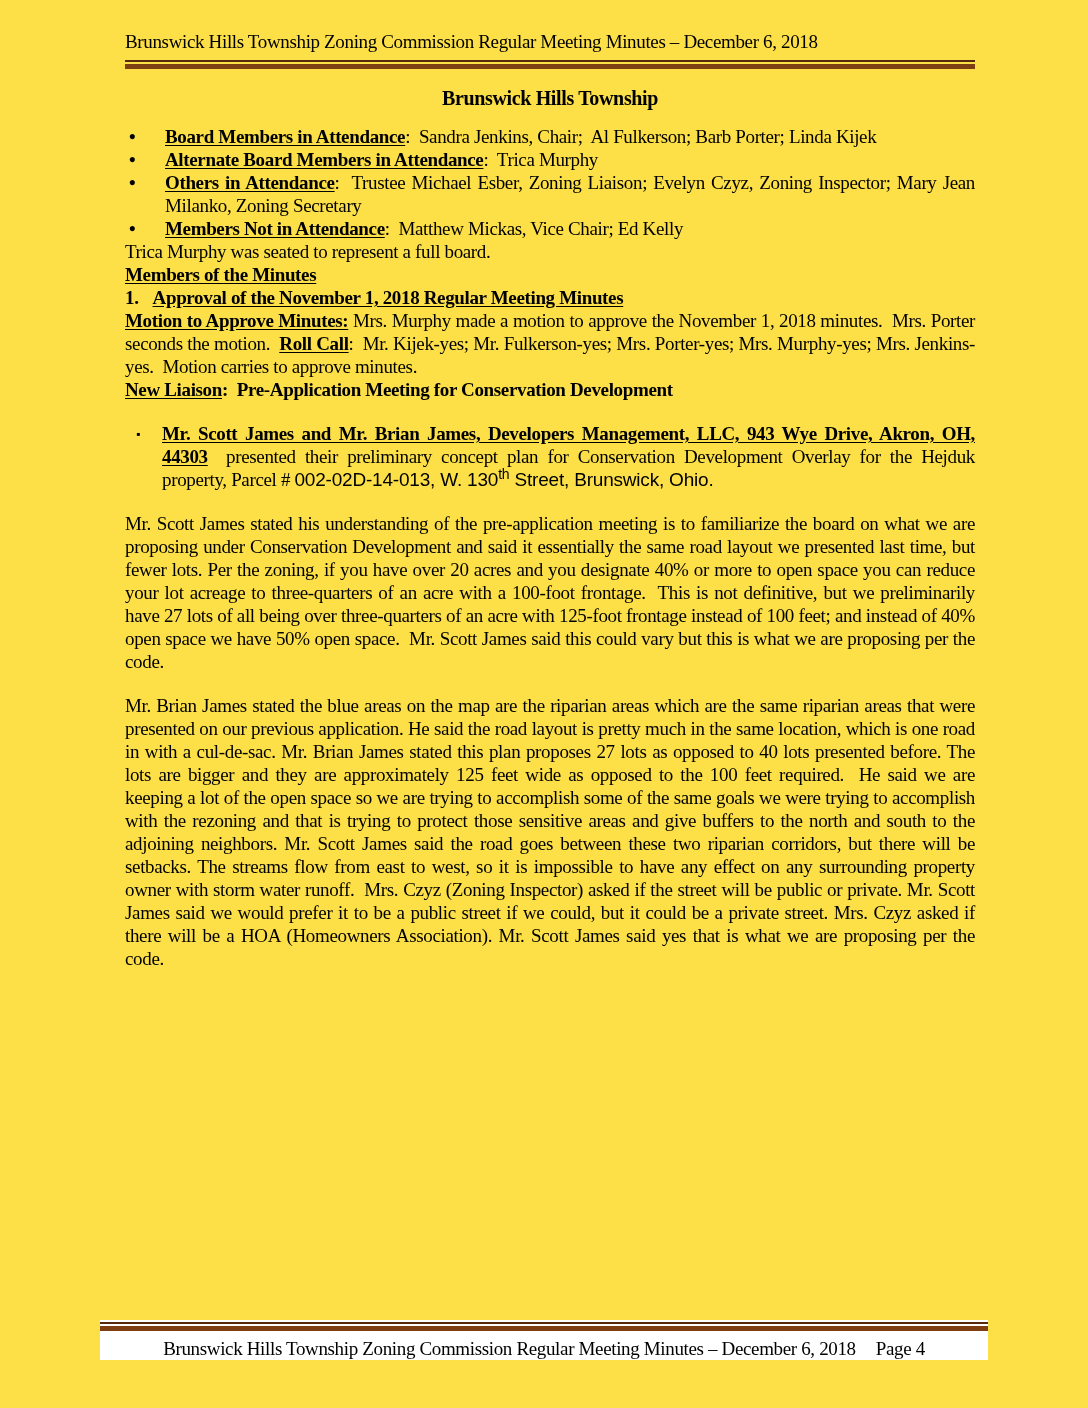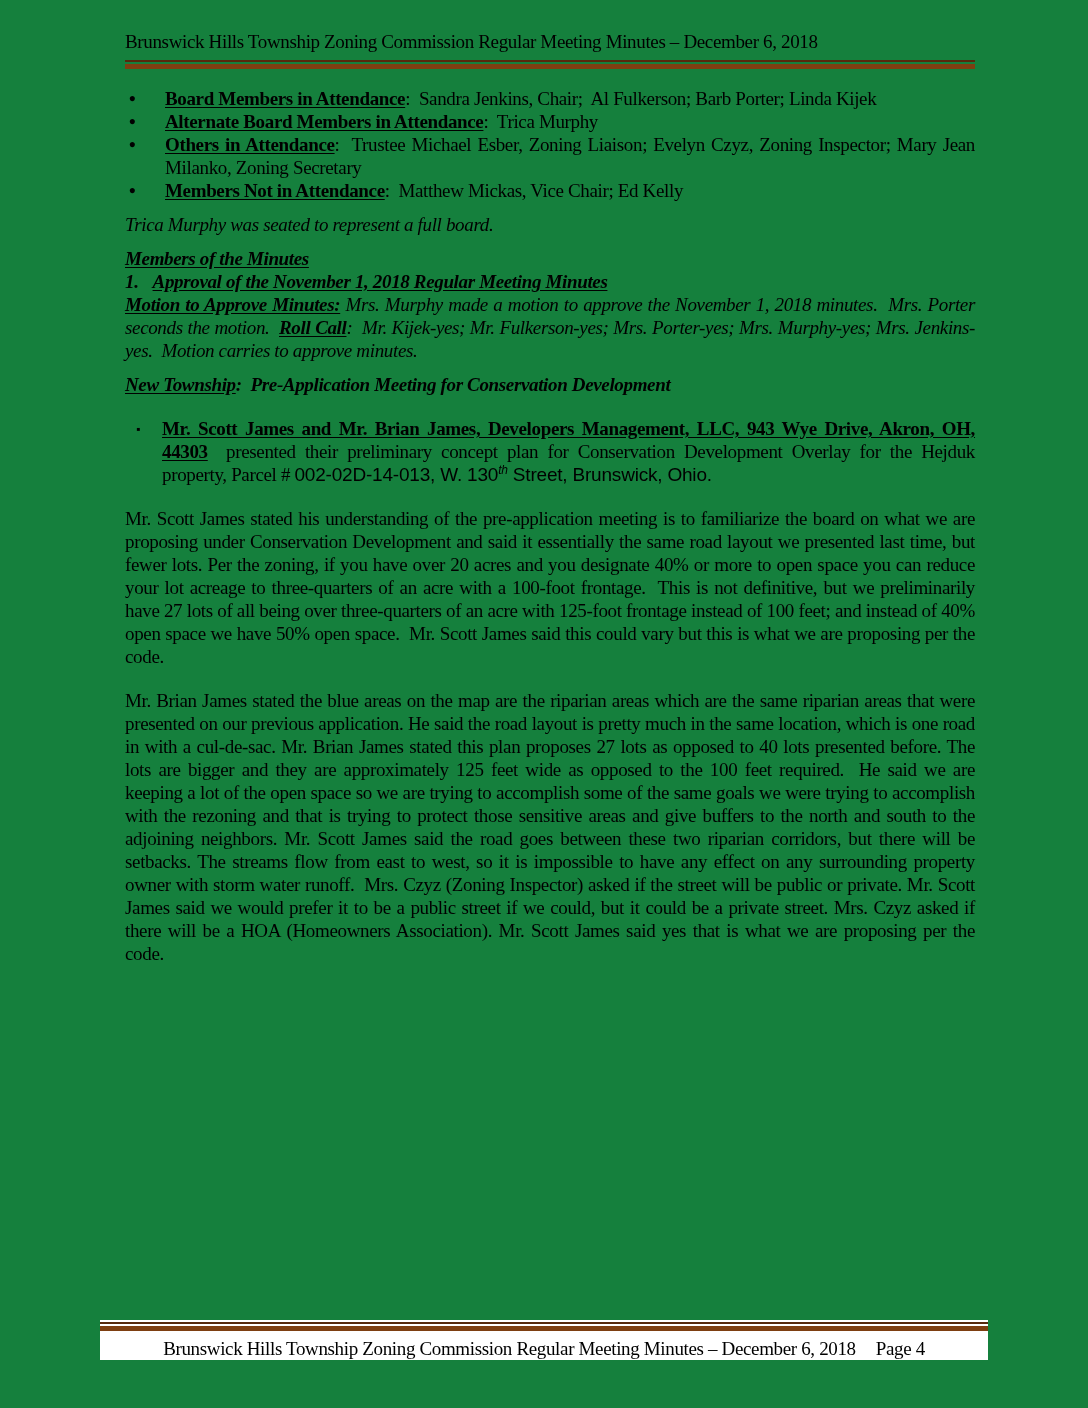--- a/index.html
+++ b/index.html
@@ -1,21 +1,21 @@
 <!DOCTYPE html>
 <html><head>
 <meta charset="utf-8">
 <style>
   html, body { margin: 0; padding: 0; background: #e8e8e8; }
   .page {
     position: relative;
     width: 1088px;
     height: 1408px;
     margin: 0 auto;
-    background: #15803d;
+    background: #fde047;
     font-family: "Liberation Serif", serif;
     color: #000000;
     overflow: hidden;
   }
   .content {
     padding: 30px 113px 0 125px;
     font-size: 19px;
     letter-spacing: -0.35px;
   }
   .running-header {
@@ -34,21 +34,21 @@
     text-align: center;
     font-weight: bold;
     font-size: 20px;
     line-height: 23px;
   }
   p, .para { margin: 0; }
   .para {
     line-height: 23px;
     text-align: justify;
   }
-  .sp   { margin-top: 11px; font-style: italic; }
+  .sp   { margin-top: 0; }
   .sp-lg{ margin-top: 21px; }
   .bu { font-weight: bold; text-decoration: underline; text-underline-offset: 2px; }
   .b  { font-weight: bold; }
   .list { margin-top: 15px; }
   .blt {
     position: relative;
     padding-left: 40px;
     line-height: 23px;
     text-align: justify;
   }
@@ -56,21 +56,21 @@
     position: absolute; left: 4px; top: 0;
     font-weight: bold;
   }
   .blt-sq { padding-left: 37px; }
   .blt-sq .glyph-square {
     position: absolute; left: 11px; top: 1px;
     font-size: 12px;
   }
   .num-gap { display: inline-block; width: 14px; }
   .sans { font-family: "Liberation Sans", sans-serif; letter-spacing: -0.2px; }
-  .sans sup { font-size: 12px; line-height: 0; font-style: italic; }
+  .sans sup { font-size: 14px; line-height: 0; }
   .footer {
     position: absolute;
     left: 100px; right: 100px; top: 1320px;
     background: #ffffff;
     padding-top: 2px;
   }
   .footer-text {
     margin-top: 7px;
     text-align: center;
     font-size: 19px;
@@ -82,39 +82,40 @@
 </head>
 <body>
 
 <div class="page">
   <div class="content">
 
     <div class="running-header">Brunswick Hills Township Zoning Commission Regular Meeting Minutes – December 6, 2018</div>
     <div class="rule rule-header"></div>
 
     <div class="title-block">
+      <div>Brunswick Hills Township</div>
     </div>
 
 
     <div class="list">
       <div class="blt"><span class="glyph-round">•</span><span class="bu">Board Members in Attendance</span><span>:&nbsp; Sandra Jenkins, Chair;&nbsp; Al Fulkerson; Barb Porter; Linda Kijek</span></div>
       <div class="blt"><span class="glyph-round">•</span><span class="bu">Alternate Board Members in Attendance</span><span>:&nbsp; Trica Murphy</span></div>
       <div class="blt"><span class="glyph-round">•</span><span class="bu">Others in Attendance</span><span>:&nbsp; Trustee Michael Esber, Zoning Liaison; Evelyn Czyz, Zoning Inspector; Mary Jean Milanko, Zoning Secretary</span></div>
       <div class="blt"><span class="glyph-round">•</span><span class="bu">Members Not in Attendance</span><span>:&nbsp; Matthew Mickas, Vice Chair; Ed Kelly</span></div>
     </div>
 
     <p class="para sp">Trica Murphy was seated to represent a full board.</p>
 
     <div class="sp">
       <div class="para"><span class="bu">Members of the Minutes</span></div>
       <div class="para"><span class="b">1.</span><span class="num-gap"></span><span class="bu">Approval of the November 1, 2018 Regular Meeting Minutes</span></div>
       <p class="para"><span class="bu">Motion to Approve Minutes:</span><span> Mrs. Murphy made a motion to approve the November 1, 2018 minutes.&nbsp; Mrs. Porter seconds the motion.&nbsp; </span><span class="bu">Roll Call</span><span>:&nbsp; Mr. Kijek-yes; Mr. Fulkerson-yes; Mrs. Porter-yes; Mrs. Murphy-yes; Mrs. Jenkins-yes.&nbsp; Motion carries to approve minutes.</span></p>
     </div>
 
-    <div class="para sp"><span class="bu">New Township</span><span class="b">:&nbsp; Pre-Application Meeting for Conservation Development</span></div>
+    <div class="para sp"><span class="bu">New Liaison</span><span class="b">:&nbsp; Pre-Application Meeting for Conservation Development</span></div>
 
 
     <div class="blt blt-sq sp-lg"><span class="glyph-square">▪</span><span class="bu">Mr. Scott James and Mr. Brian James, Developers Management, LLC, 943 Wye Drive, Akron, OH, 44303</span><span>&nbsp; presented their preliminary concept plan for Conservation Development Overlay for the Hejduk property, Parcel # </span><span class="sans">002-02D-14-013, W. 130</span><span class="sans"><sup>th</sup></span><span class="sans"> Street, Brunswick, Ohio.</span></div>
 
 
     <p class="para sp-lg">Mr. Scott James stated his understanding of the pre-application meeting is to familiarize the board on what we are proposing under Conservation Development and said it essentially the same road layout we presented last time, but fewer lots. Per the zoning, if you have over 20 acres and you designate 40% or more to open space you can reduce your lot acreage to three-quarters of an acre with a 100-foot frontage.&nbsp; This is not definitive, but we preliminarily have 27 lots of all being over three-quarters of an acre with 125-foot frontage instead of 100 feet; and instead of 40% open space we have 50% open space.&nbsp; Mr. Scott James said this could vary but this is what we are proposing per the code.</p>
 
     <p class="para sp-lg">Mr. Brian James stated the blue areas on the map are the riparian areas which are the same riparian areas that were presented on our previous application. He said the road layout is pretty much in the same location, which is one road in with a cul-de-sac. Mr. Brian James stated this plan proposes 27 lots as opposed to 40 lots presented before. The lots are bigger and they are approximately 125 feet wide as opposed to the 100 feet required.&nbsp; He said we are keeping a lot of the open space so we are trying to accomplish some of the same goals we were trying to accomplish with the rezoning and that is trying to protect those sensitive areas and give buffers to the north and south to the adjoining neighbors. Mr. Scott James said the road goes between these two riparian corridors, but there will be setbacks. The streams flow from east to west, so it is impossible to have any effect on any surrounding property owner with storm water runoff.&nbsp; Mrs. Czyz (Zoning Inspector) asked if the street will be public or private. Mr. Scott James said we would prefer it to be a public street if we could, but it could be a private street. Mrs. Czyz asked if there will be a HOA (Homeowners Association). Mr. Scott James said yes that is what we are proposing per the code.</p>
 
   </div>

